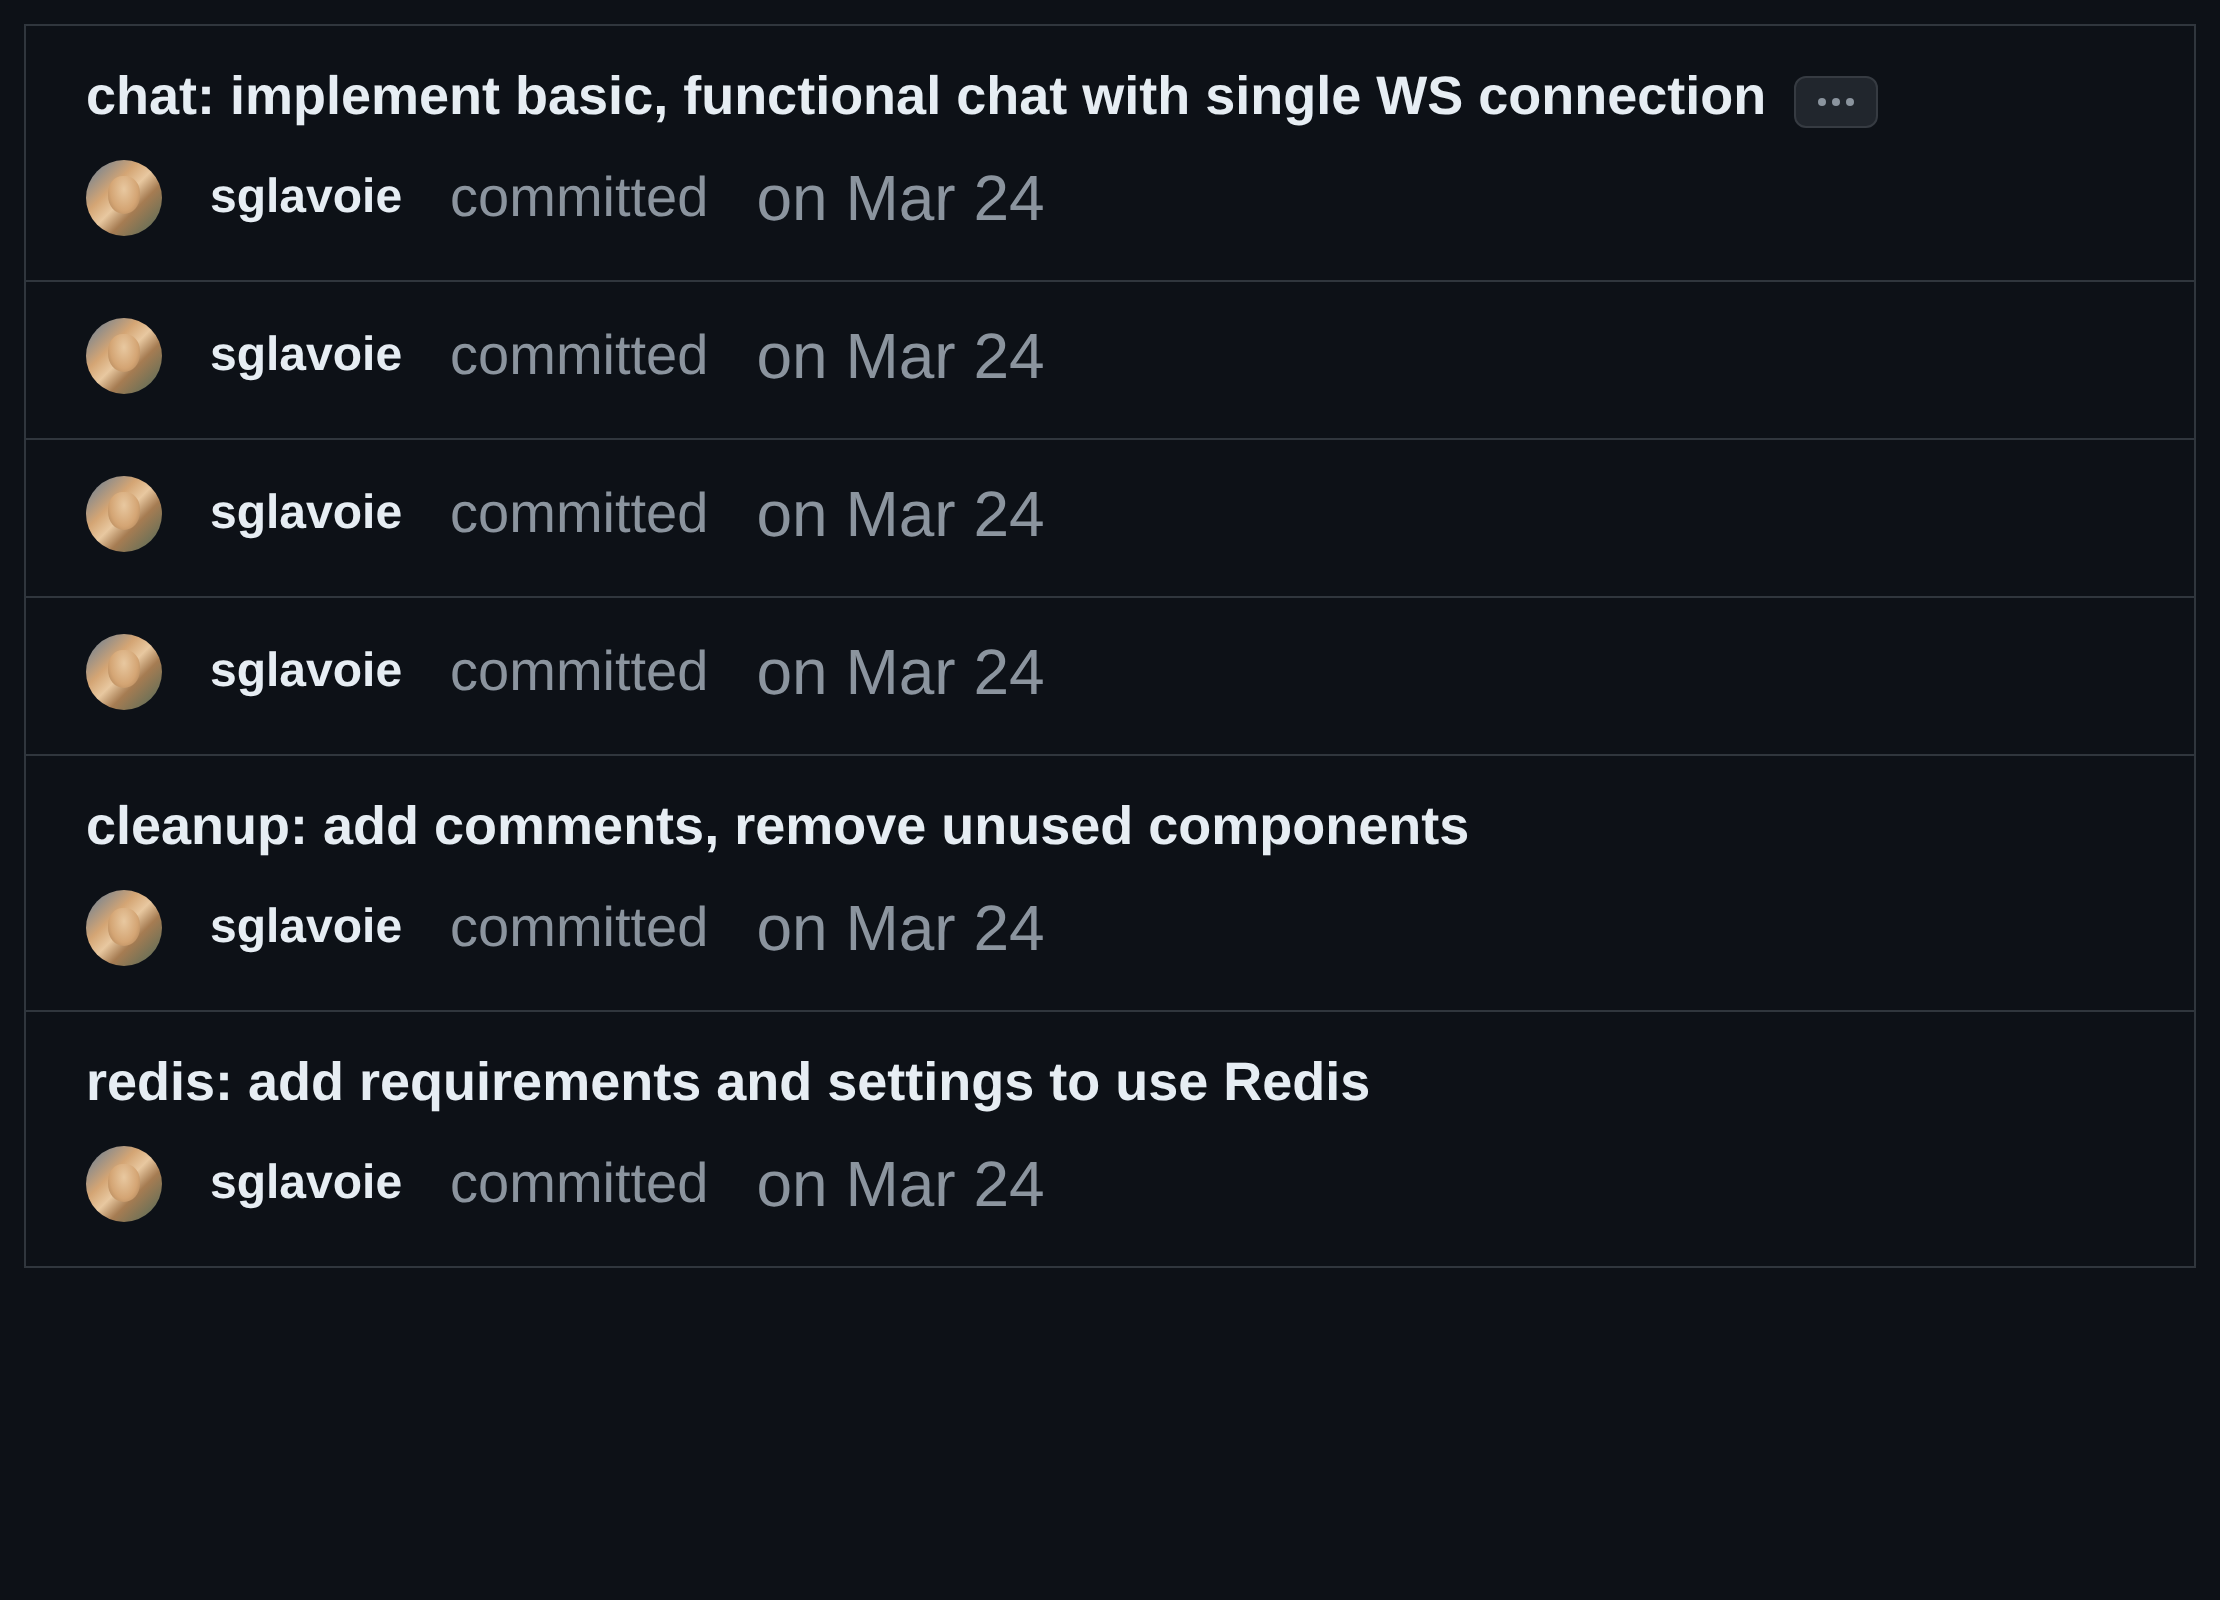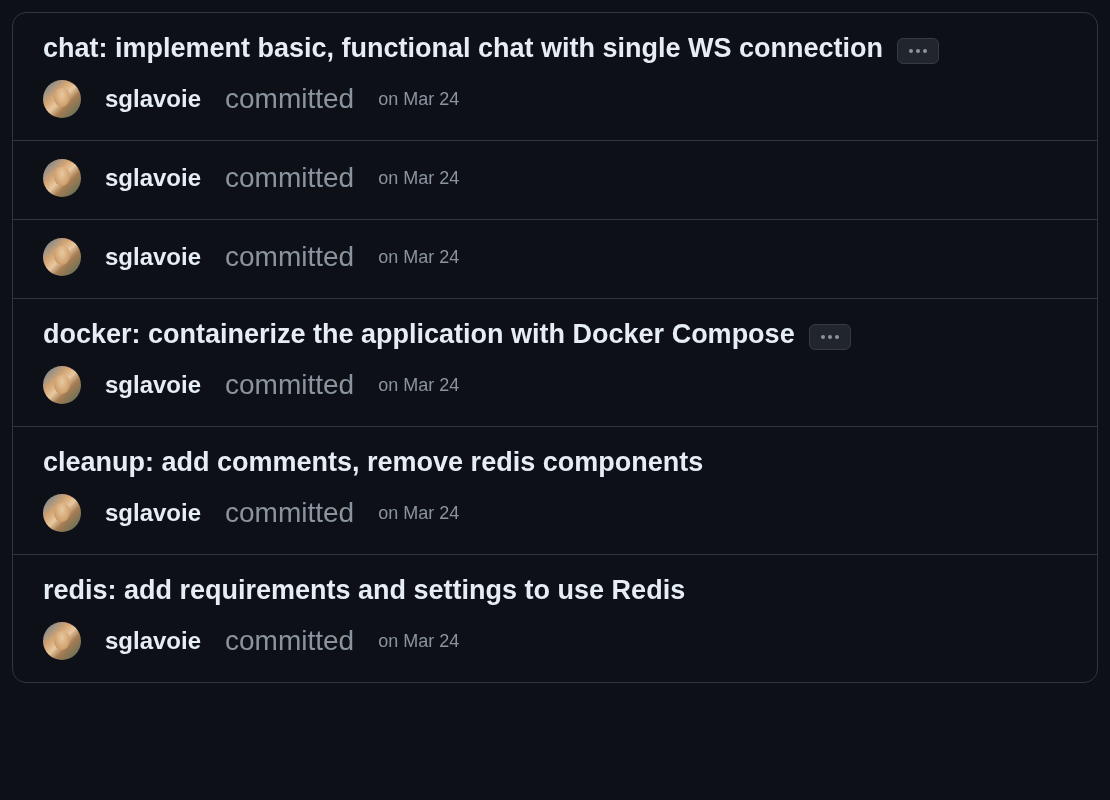--- a/index.html
+++ b/index.html
@@ -9,21 +9,21 @@
     }
     body {
       background: #0d1117;
       font-family: -apple-system, BlinkMacSystemFont, "Segoe UI", Helvetica, Arial, sans-serif;
       width: 1110px;
       height: 800px;
       padding: 12px;
     }
     .commit-list {
       border: 1px solid #30363d;
-      border-radius: 14px;
+      border-radius: 0;
       overflow: hidden;
       background: #0d1117;
     }
     .commit-row {
       padding: 18px 30px 22px 30px;
       border-bottom: 1px solid #30363d;
     }
     .commit-row:last-child {
       border-bottom: none;
     }
@@ -93,21 +93,21 @@
       font-weight: 600;
       cursor: pointer;
     }
     .commit-meta-text {
       color: #8b949e;
       font-size: 28px;
       font-weight: 400;
     }
     .commit-date {
       color: #8b949e;
-      font-size: 18px;
+      font-size: 32px;
       font-weight: 400;
       cursor: pointer;
     }
   </style>
 </head>
 <body>
 
 <div class="commit-list" id="commit-list">
     <div class="commit-row">
       <div class="title-line">
@@ -137,40 +137,30 @@
     </div>
     <div class="commit-row">
       <div class="meta-line">
         <div class="avatar"></div>
         <a class="author">sglavoie</a>
         <span class="commit-meta-text">committed</span>
         <a class="commit-date">on Mar 24</a>
       </div>
     </div>
     <div class="commit-row">
-      <div class="title-line">
-        <a class="commit-title">docker: containerize the application with Docker Compose</a>
-        <button class="more-btn">
-          <div class="more-dots">
-            <span></span>
-            <span></span>
-            <span></span>
-          </div>
-        </button>
-      </div>
       <div class="meta-line">
         <div class="avatar"></div>
         <a class="author">sglavoie</a>
         <span class="commit-meta-text">committed</span>
         <a class="commit-date">on Mar 24</a>
       </div>
     </div>
     <div class="commit-row">
       <div class="title-line">
-        <a class="commit-title">cleanup: add comments, remove redis components</a>
+        <a class="commit-title">cleanup: add comments, remove unused components</a>
       </div>
       <div class="meta-line">
         <div class="avatar"></div>
         <a class="author">sglavoie</a>
         <span class="commit-meta-text">committed</span>
         <a class="commit-date">on Mar 24</a>
       </div>
     </div>
     <div class="commit-row">
       <div class="title-line">

